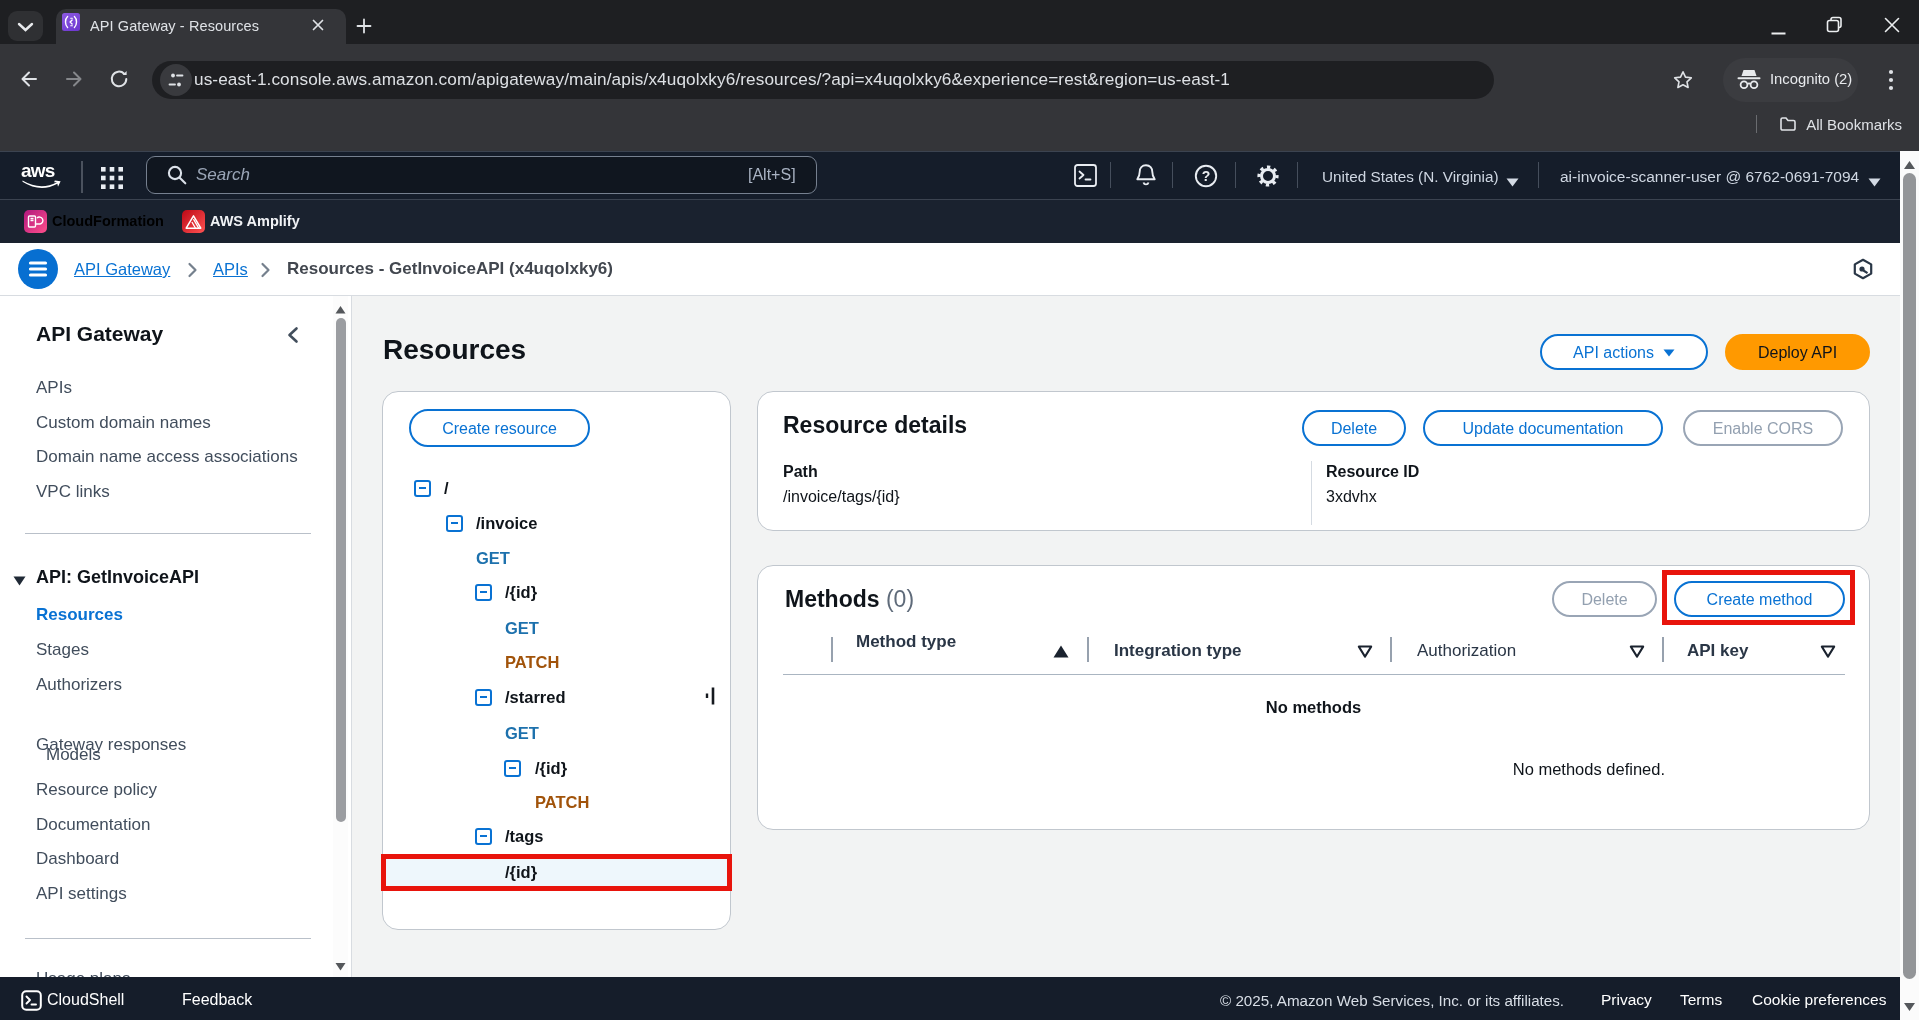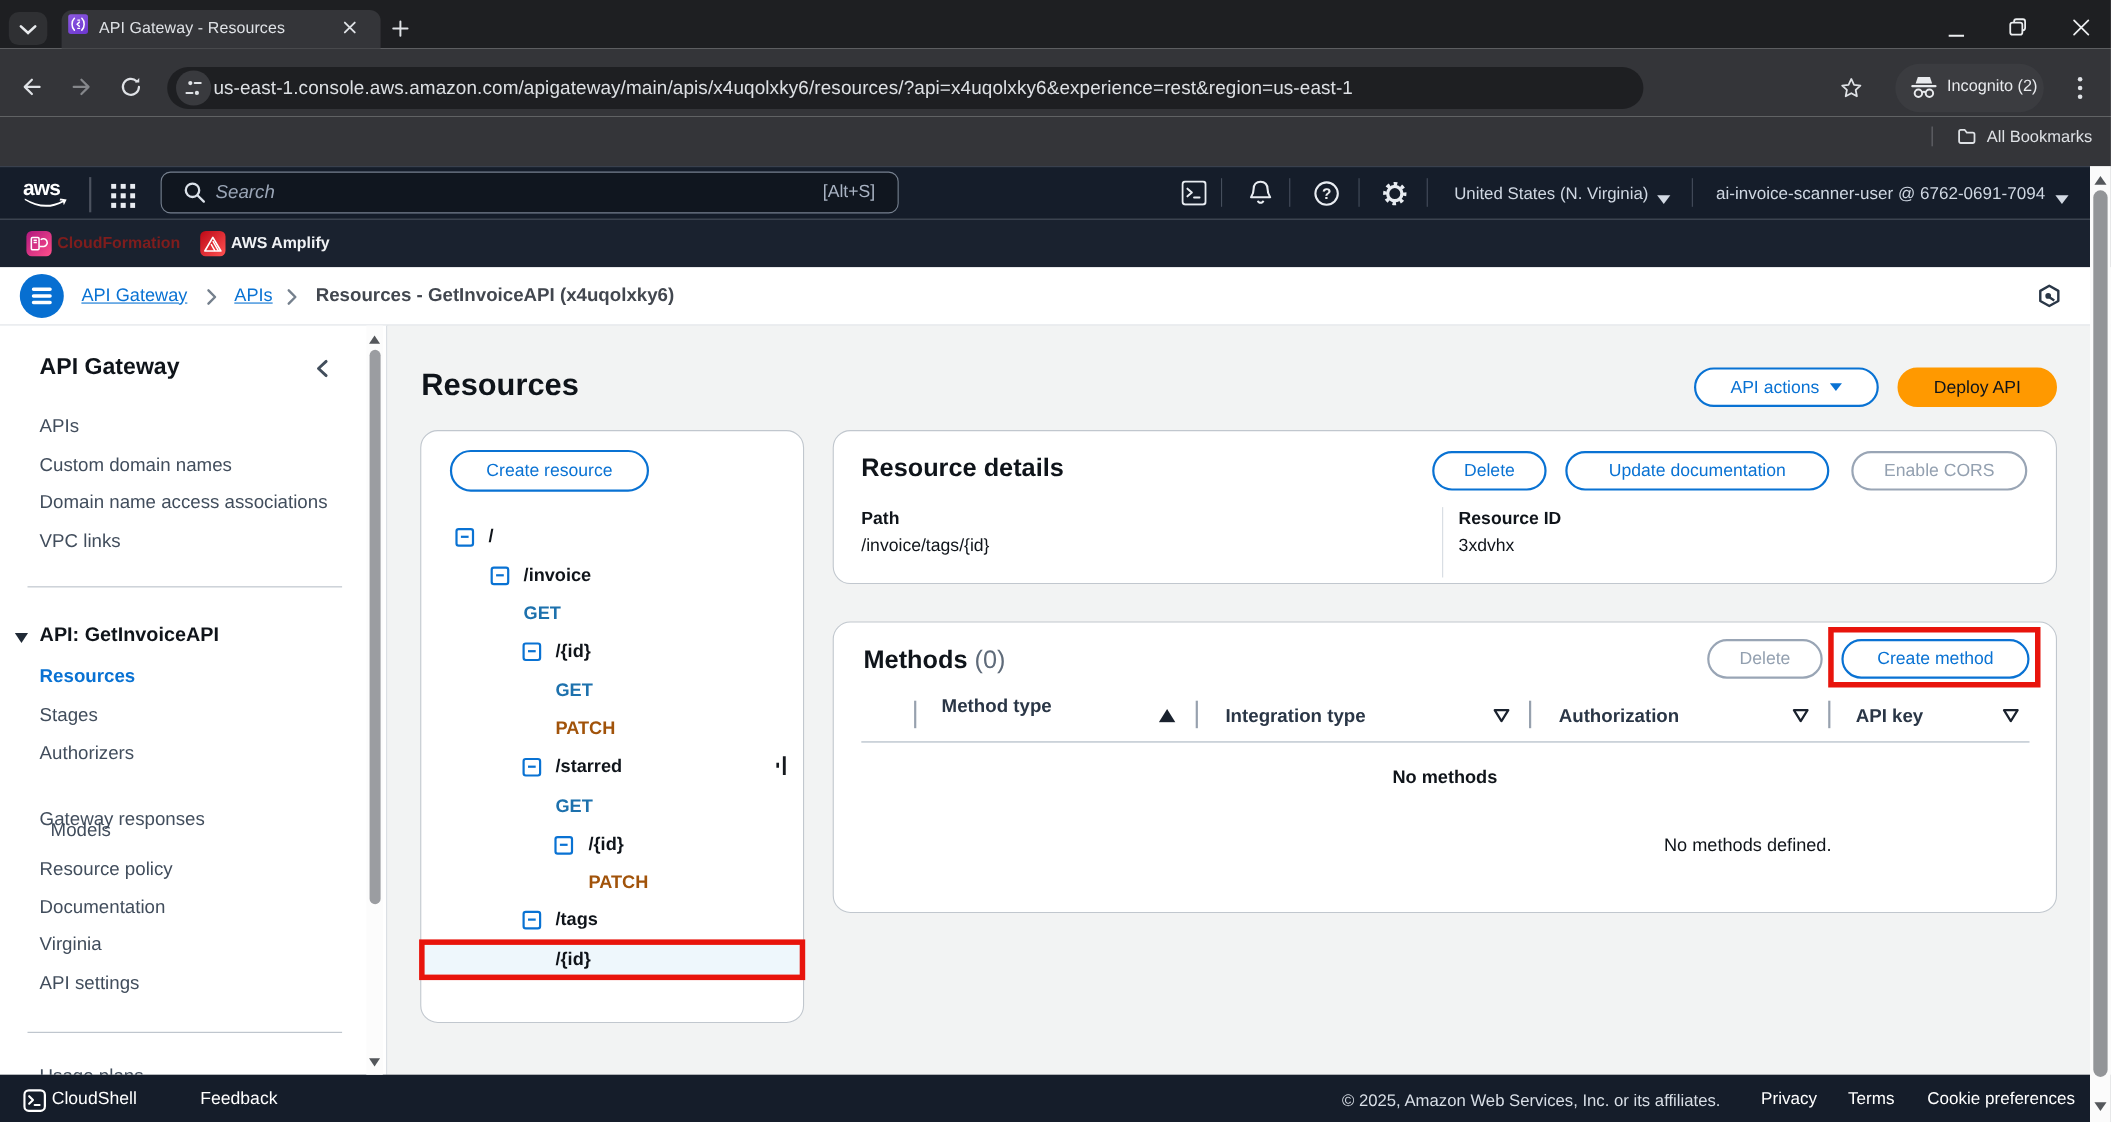--- a/index.html
+++ b/index.html
@@ -189,21 +189,21 @@
     </svg></div>
 
 <div class="abs" id="favbar"></div>
 <div class="abs" style="left:24px;top:210px;width:23px;height:23px;border-radius:5px;background:linear-gradient(135deg,#b0187e,#ff4f8b);"><svg width="23" height="23" viewBox="0 0 23 23">
       <g stroke="#fff" stroke-width="1.4" fill="none">
         <rect x="4.5" y="6" width="7" height="11" rx="1"></rect>
         <path d="M6.5 8.5 h3 M6.5 10.5 h3"></path>
         <path d="M13 8 a3.5 3.5 0 1 1 3 6 h-4"></path>
       </g>
     </svg></div>
-<div class="abs" style="left:52px;top:213px;font-size:14.5px;color:#7f1d1d;font-weight:bold;">CloudFormation</div>
+<div class="abs" style="left:52px;top:213px;font-size:14.5px;color:#000000;font-weight:bold;">CloudFormation</div>
 <div class="abs" style="left:182px;top:210px;width:23px;height:23px;border-radius:5px;background:linear-gradient(135deg,#bd0816,#ff5252);"><svg width="23" height="23" viewBox="0 0 23 23">
       <path d="M11.5 5.8 L18.8 18.2 H4.2 Z" stroke="#fff" stroke-width="1.5" fill="none" stroke-linejoin="round"></path>
       <path d="M11.5 9.2 L16.6 18 M9.9 12 L13.4 18" stroke="#fff" stroke-width="1.3" fill="none"></path>
     </svg></div>
 <div class="abs" style="left:210px;top:213px;font-size:14.5px;color:#f0f2f5;font-weight:bold;">AWS Amplify</div>
 
 <div class="abs" id="crumb"></div>
 <div class="abs" style="left:18px;top:249px;width:40px;height:40px;border-radius:50%;background:#076fd1;"><svg width="40" height="40" viewBox="0 0 40 40">
       <g stroke="#fff" stroke-width="3.2" stroke-linecap="round">
         <path d="M12.5 14 h15 M12.5 20 h15 M12.5 26 h15"></path>
@@ -238,21 +238,21 @@
       <path d="M0.5 0.5 h12 L6.5 9.5 Z" fill="#202a36"></path>
     </svg></div>
 <div class="abs" style="left:36px;top:567px;font-size:18px;color:#0f141a;font-weight:bold;">API: GetInvoiceAPI</div>
 <div class="snavi" style="top:605px;color:#0972d3;font-weight:bold;">Resources</div>
 <div class="snavi" style="top:640px;">Stages</div>
 <div class="snavi" style="top:675px;">Authorizers</div>
 <div class="snavi" style="top:735px;">Gateway responses</div>
 <div class="snavi" style="top:745px;margin-left:10px;">Models</div>
 <div class="snavi" style="top:780px;">Resource policy</div>
 <div class="snavi" style="top:815px;">Documentation</div>
-<div class="snavi" style="top:849px;">Virginia</div>
+<div class="snavi" style="top:849px;">Dashboard</div>
 <div class="snavi" style="top:884px;">API settings</div>
 <div class="abs" style="left:25px;top:938px;width:286px;height:1px;background:#b9c0c9;"></div>
 <div class="snavi" style="top:969px;height:8px;overflow:hidden;">Usage plans</div>
 
 <div class="abs" id="main"></div>
 <div class="abs" style="left:383px;top:334px;font-size:28px;font-weight:bold;color:#0f141a;">Resources</div>
 <div class="btn" style="left:1540px;top:334px;width:168px;height:36px;line-height:33px;">API actions&nbsp;&nbsp;<svg width="12" height="8" viewBox="0 0 12 8" style="vertical-align:1px;">
       <path d="M0.5 0.5 h11 L6 7.5 Z" fill="#0972d3"></path>
     </svg></div>
 <div class="btn orange" style="left:1725px;top:334px;width:145px;height:36px;line-height:33px;">Deploy API</div>
@@ -300,21 +300,21 @@
 <div class="abs" style="left:856px;top:632px;font-size:17px;font-weight:bold;color:#2a3646;">Method type</div>
 <div class="abs" style="left:1053px;top:644px;"><svg width="16" height="13" viewBox="0 0 16 13">
       <path d="M8 0.5 L15.5 12.5 H0.5 Z" fill="#1a222e"></path>
     </svg></div>
 <div class="abs" style="left:1087px;top:637px;width:2px;height:25px;background:#97a1ae;"></div>
 <div class="abs" style="left:1114px;top:641px;font-size:17px;font-weight:bold;color:#2a3646;">Integration type</div>
 <div class="abs" style="left:1357px;top:644px;"><svg width="16" height="13" viewBox="0 0 16 13">
       <path d="M1.8 1.6 h12.4 L8 11.6 Z" stroke="#1a222e" stroke-width="2" fill="none" stroke-linejoin="round"></path>
     </svg></div>
 <div class="abs" style="left:1390px;top:637px;width:2px;height:25px;background:#97a1ae;"></div>
-<div class="abs" style="left:1417px;top:641px;font-size:17px;font-weight:bold;color:#2a3646;">Authorization</div>
+<div class="abs" style="left:1417px;top:641px;font-size:17px;font-weight:normal;color:#2a3646;">Authorization</div>
 <div class="abs" style="left:1629px;top:644px;"><svg width="16" height="13" viewBox="0 0 16 13">
       <path d="M1.8 1.6 h12.4 L8 11.6 Z" stroke="#1a222e" stroke-width="2" fill="none" stroke-linejoin="round"></path>
     </svg></div>
 <div class="abs" style="left:1662px;top:637px;width:2px;height:25px;background:#97a1ae;"></div>
 <div class="abs" style="left:1687px;top:641px;font-size:17px;font-weight:bold;color:#2a3646;">API key</div>
 <div class="abs" style="left:1820px;top:644px;"><svg width="16" height="13" viewBox="0 0 16 13">
       <path d="M1.8 1.6 h12.4 L8 11.6 Z" stroke="#1a222e" stroke-width="2" fill="none" stroke-linejoin="round"></path>
     </svg></div>
 <div class="abs" style="left:783px;top:674px;width:1062px;height:1px;background:#aab5c1;"></div>
 <div class="abs" style="left:757px;top:698px;width:1113px;font-size:16.5px;font-weight:bold;color:#0f141a;text-align:center;">No methods</div>

